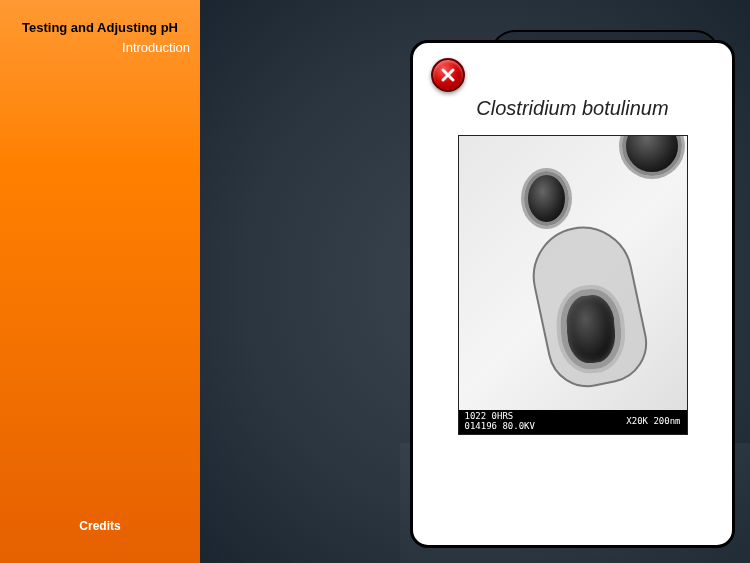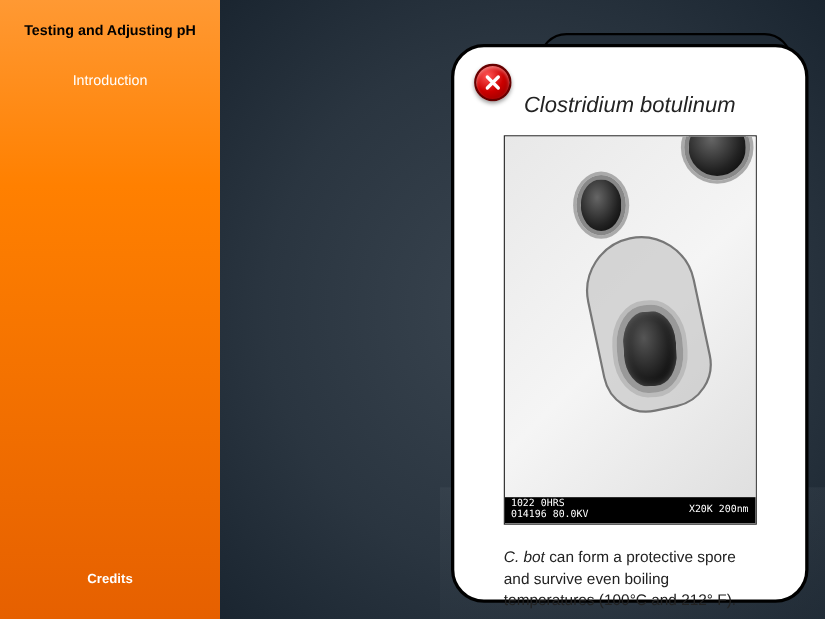--- a/index.html
+++ b/index.html
@@ -29,31 +29,30 @@
       display: flex;
       flex-direction: column;
       position: relative;
       z-index: 2;
     }
     .sidebar-title {
       font-size: 13px;
       font-weight: bold;
       color: #000;
       text-align: center;
-      margin-bottom: 25px;
       line-height: 1.3;
     }
     .sidebar-nav {
       display: flex;
       flex-direction: column;
       gap: 8px;
     }
     .sidebar-item {
       font-size: 13px;
-      text-align: center;
+      text-align: right;
       padding: 3px 0;
       cursor: pointer;
     }
     .sidebar-item.active {
       color: #fff;
     }
     .sidebar-item.inactive {
       color: rgba(255, 200, 150, 0.5);
     }
     .sidebar-footer {
@@ -83,22 +82,22 @@
       background: rgba(30, 40, 50, 0.5);
     }
     .modal {
       position: absolute;
       top: 40px;
       left: 210px;
       right: 15px;
       bottom: 15px;
       background: #fff;
       border: 3px solid #000;
-      border-radius: 30px;
-      padding: 32px 40px 25px 40px;
+      border-radius: 18px;
+      padding: 44px 40px 25px 40px;
       z-index: 5;
     }
     .close-button {
       position: absolute;
       top: 15px;
       left: 18px;
       width: 34px;
       height: 34px;
       border-radius: 50%;
       background: radial-gradient(circle at 35% 30%, #ff5555 0%, #cc0000 50%, #880000 100%);
@@ -116,21 +115,21 @@
     .modal-title {
       font-size: 20px;
       font-style: italic;
       text-align: center;
       color: #222;
       margin-top: 10px;
       margin-bottom: 15px;
     }
     .modal-image {
       width: 230px;
-      height: 354px;
+      height: 300px;
       margin: 0 auto 20px auto;
       border: 1px solid #222;
       background: #f0f0f0;
       position: relative;
       overflow: hidden;
     }
     .microscopy-img {
       width: 100%;
       height: 100%;
       position: relative;
@@ -238,18 +237,15 @@
             <div class="main-bacteria-spore"></div>
           </div>
           <div class="scale-bar">
             <span style="white-space:pre;">1022 0HRS
 014196 80.0KV</span>
             <span>X20K  200nm</span>
           </div>
         </div>
       </div>
 
-      <div class="modal-caption">
-        <span class="species">C. bot</span><span> can form a protective spore and survive even boiling temperatures (100°C and 212° F).</span>
-      </div>
     </div>
   </div>
 </div>
 
 </body></html>

